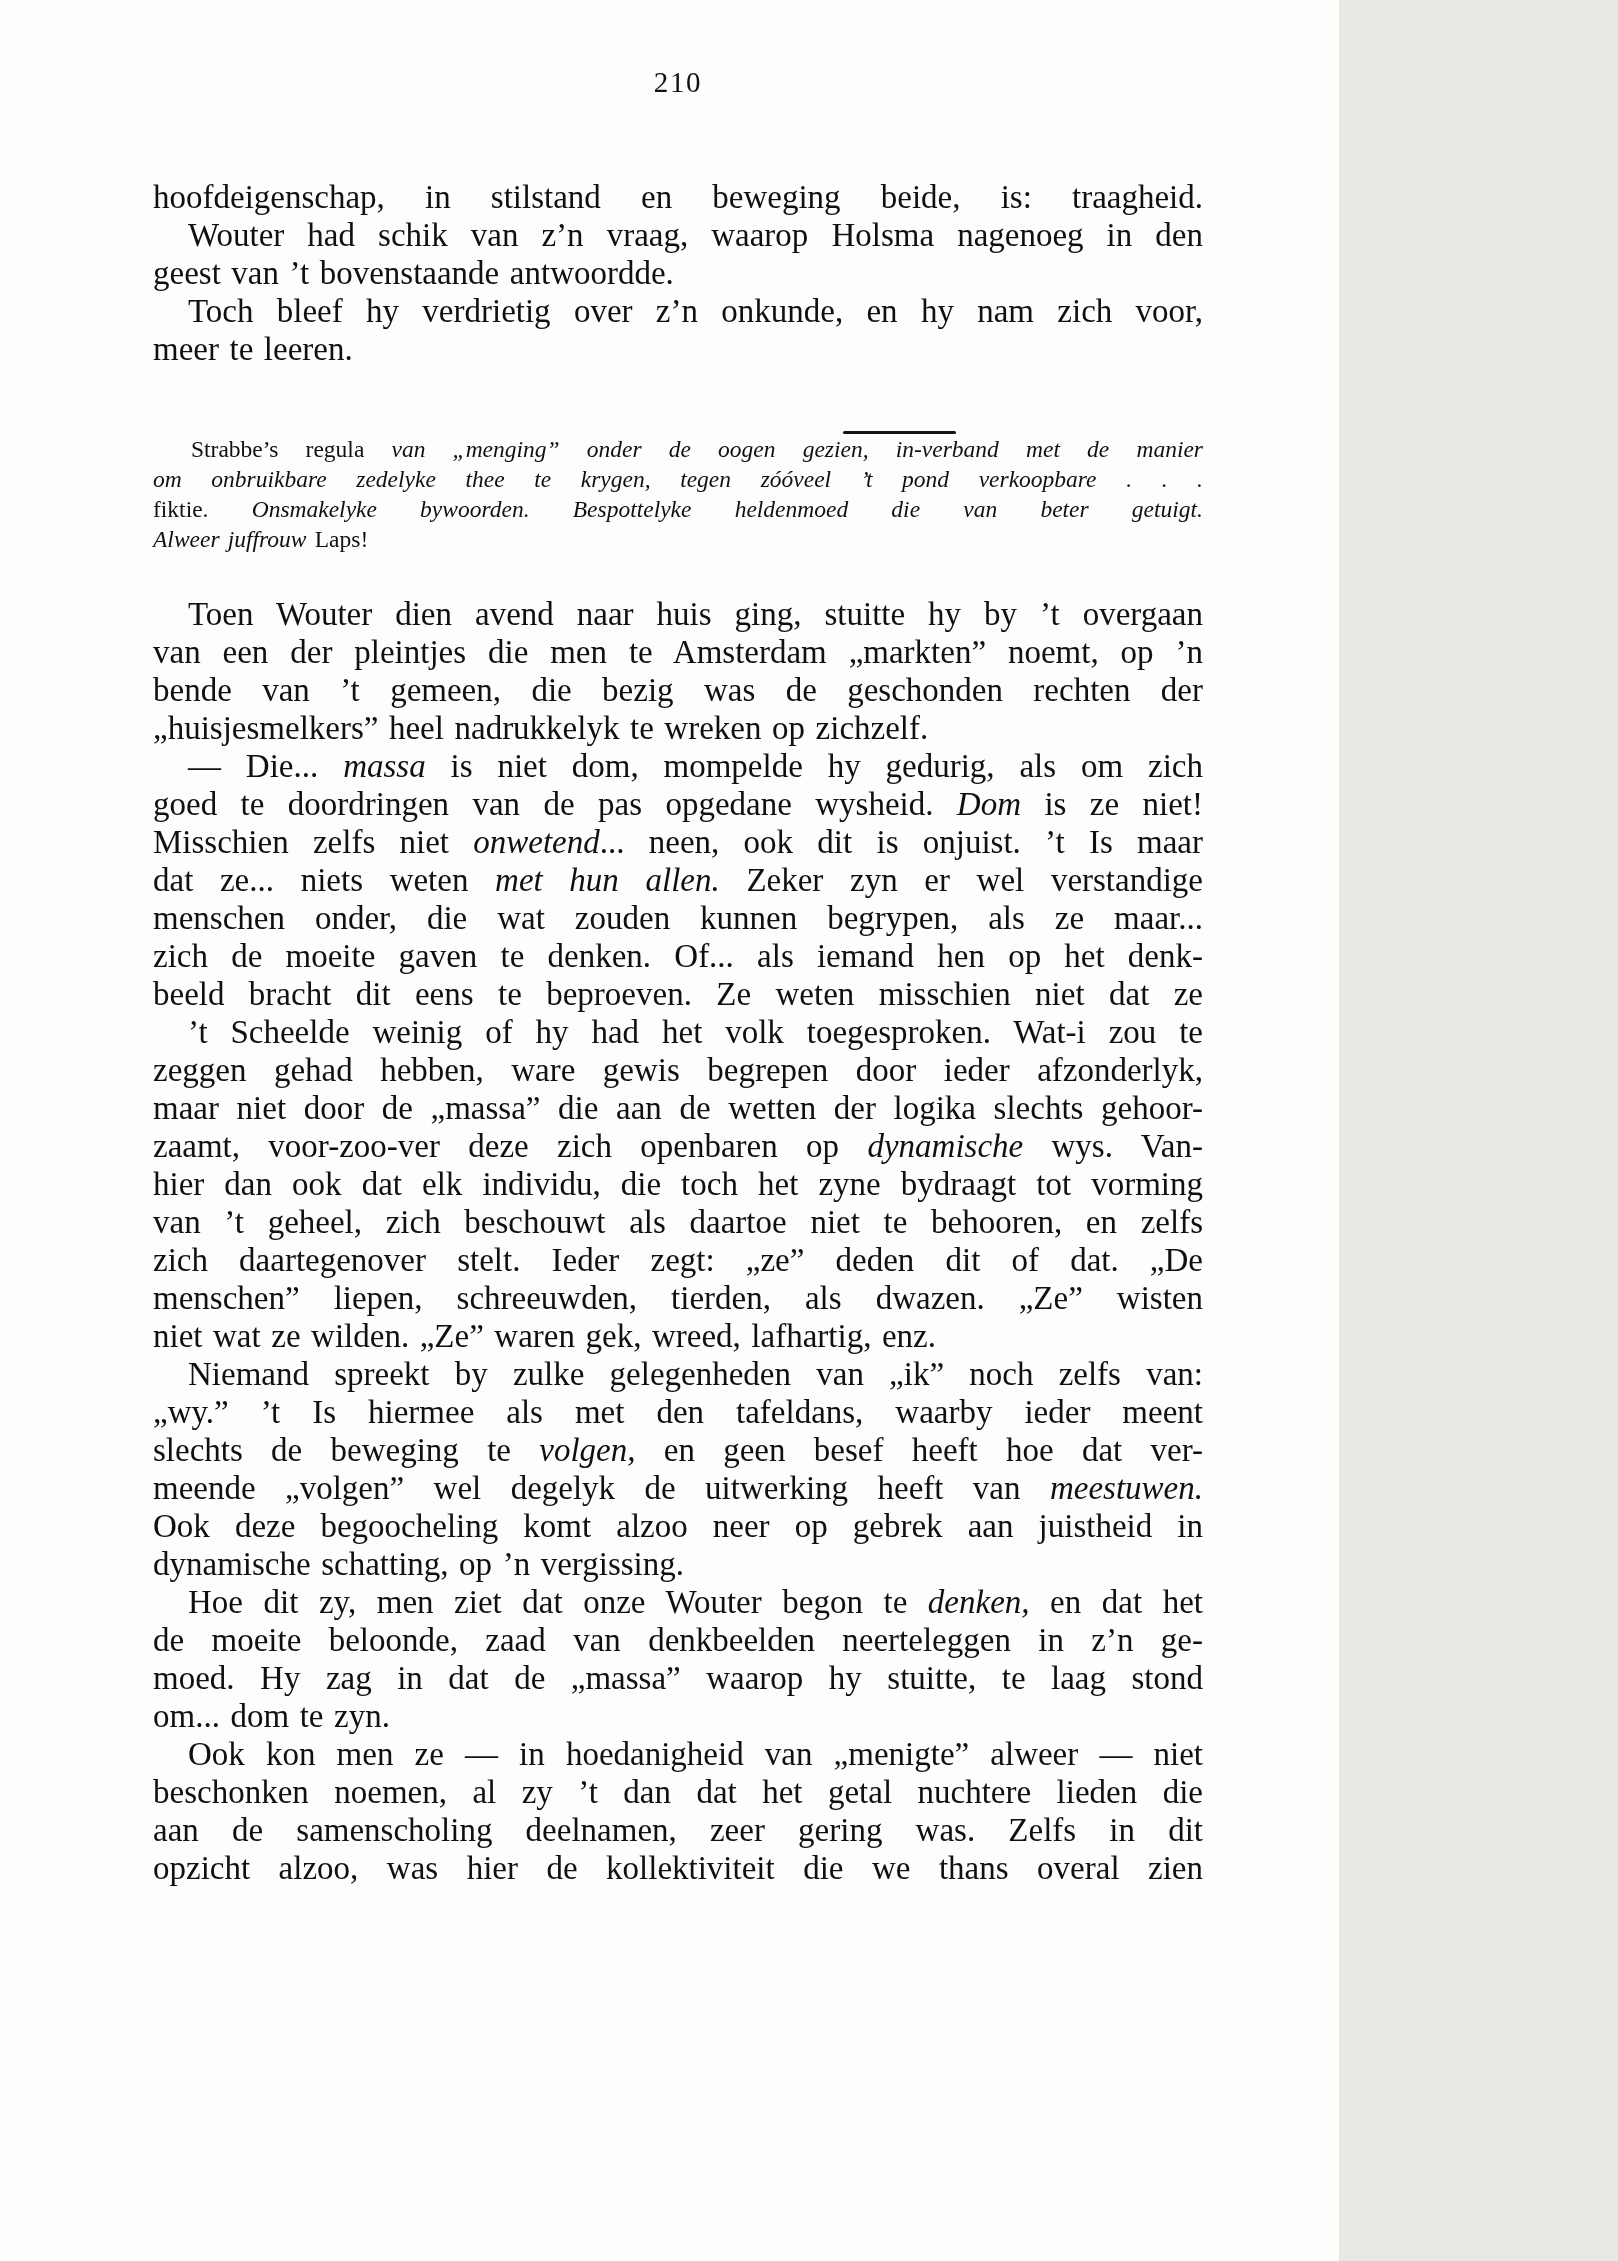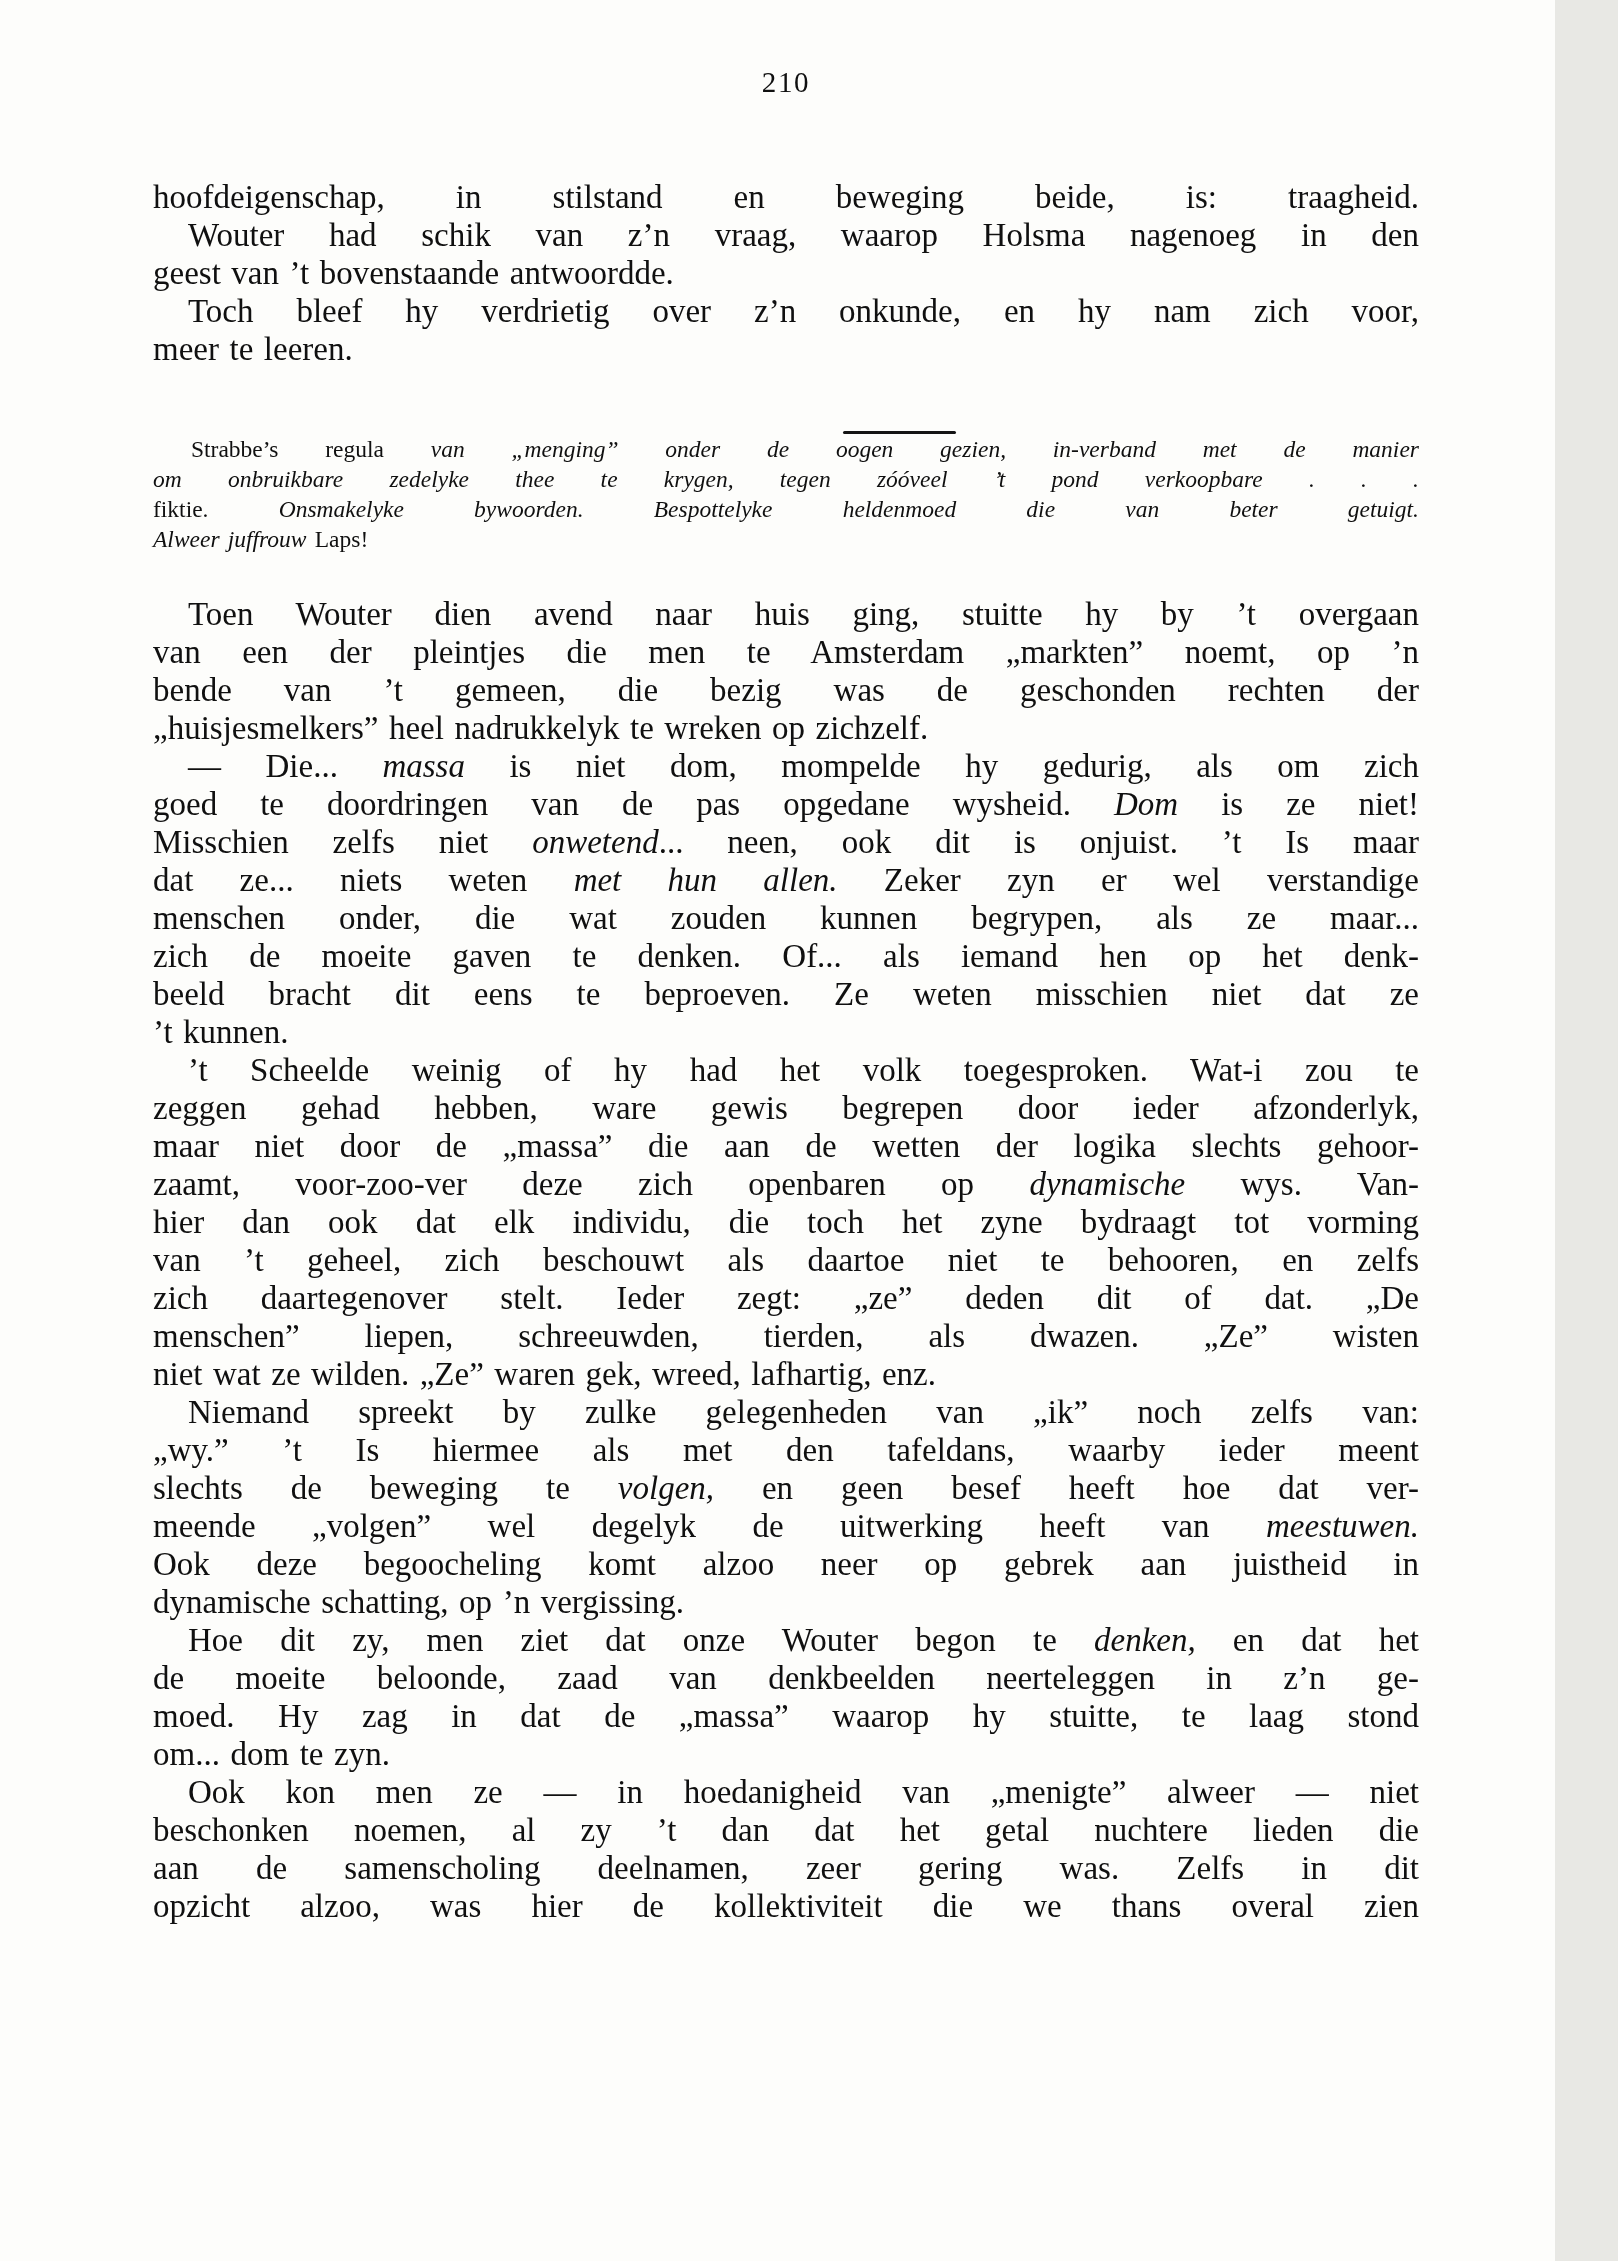--- a/index.html
+++ b/index.html
@@ -7,21 +7,21 @@
     padding: 0;
     background: #e8e8e4;
   }
   body {
     width: 1619px;
     height: 2261px;
     font-family: "Liberation Serif", "DejaVu Serif", serif;
     color: #101010;
   }
   .page {
-    width: 1555px;
+    width: 1339px;
     height: 2261px;
     background: #fdfdfb;
     box-sizing: border-box;
     padding: 0 136px 0 153px;
     overflow: hidden;
   }
   .pagenum {
     text-align: center;
     font-size: 29px;
     line-height: 39px;
@@ -88,21 +88,20 @@
       <div class="line"><span>van een der pleintjes die men te Amsterdam „markten” noemt, op ’n</span></div>
       <div class="line"><span>bende van ’t gemeen, die bezig was de geschonden rechten der</span></div>
       <div class="line last"><span>„huisjesmelkers” heel nadrukkelyk te wreken op zichzelf.</span></div>
       <div class="line indent"><span>— Die... </span><i>massa</i><span> is niet dom, mompelde hy gedurig, als om zich</span></div>
       <div class="line"><span>goed te doordringen van de pas opgedane wysheid. </span><i>Dom</i><span> is ze niet!</span></div>
       <div class="line"><span>Misschien zelfs niet </span><i>onwetend</i><span>... neen, ook dit is onjuist. ’t Is maar</span></div>
       <div class="line"><span>dat ze... niets weten </span><i>met hun allen.</i><span> Zeker zyn er wel verstandige</span></div>
       <div class="line"><span>menschen onder, die wat zouden kunnen begrypen, als ze maar...</span></div>
       <div class="line"><span>zich de moeite gaven te denken. Of... als iemand hen op het denk-</span></div>
       <div class="line"><span>beeld bracht dit eens te beproeven. Ze weten misschien niet dat ze</span></div>
-      <div class="line last"><span>’t kunnen.</span></div>
       <div class="line indent"><span>’t Scheelde weinig of hy had het volk toegesproken. Wat-i zou te</span></div>
       <div class="line"><span>zeggen gehad hebben, ware gewis begrepen door ieder afzonderlyk,</span></div>
       <div class="line"><span>maar niet door de „massa” die aan de wetten der logika slechts gehoor-</span></div>
       <div class="line"><span>zaamt, voor-zoo-ver deze zich openbaren op </span><i>dynamische</i><span> wys. Van-</span></div>
       <div class="line"><span>hier dan ook dat elk individu, die toch het zyne bydraagt tot vorming</span></div>
       <div class="line"><span>van ’t geheel, zich beschouwt als daartoe niet te behooren, en zelfs</span></div>
       <div class="line"><span>zich daartegenover stelt. Ieder zegt: „ze” deden dit of dat. „De</span></div>
       <div class="line"><span>menschen” liepen, schreeuwden, tierden, als dwazen. „Ze” wisten</span></div>
       <div class="line last"><span>niet wat ze wilden. „Ze” waren gek, wreed, lafhartig, enz.</span></div>
       <div class="line indent"><span>Niemand spreekt by zulke gelegenheden van „ik” noch zelfs van:</span></div>

